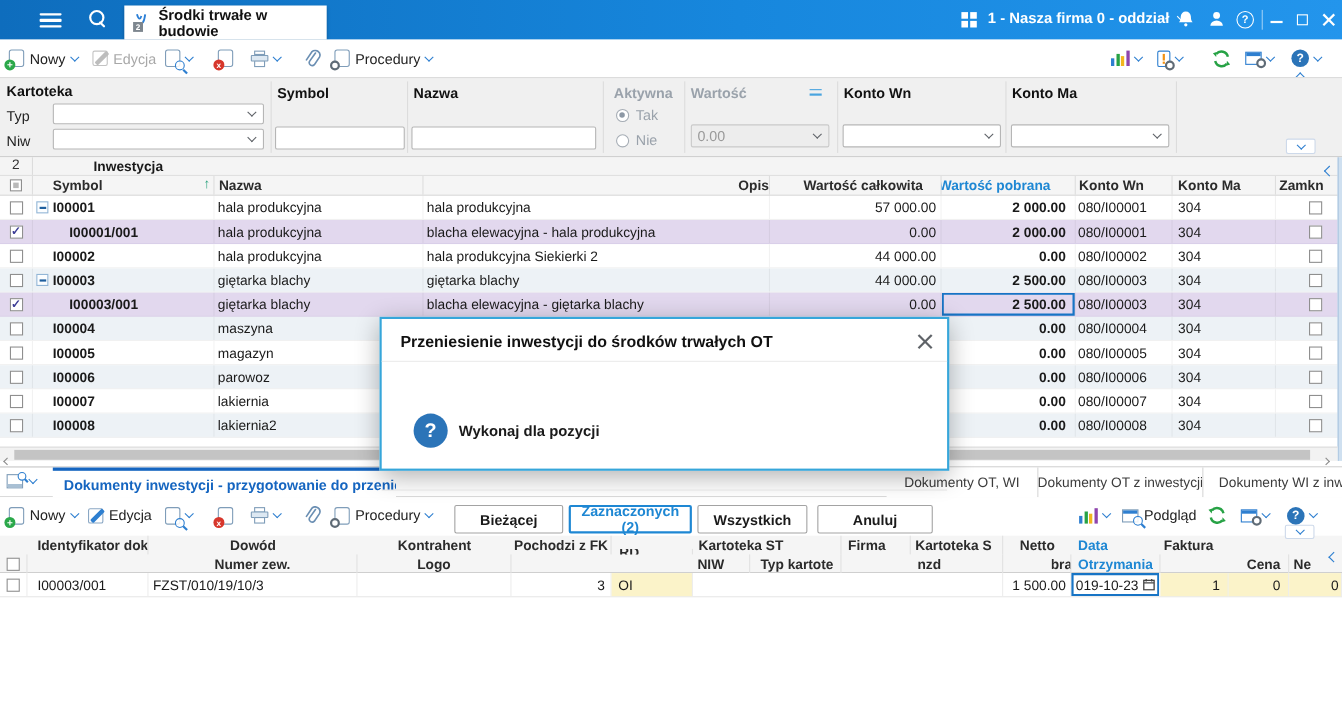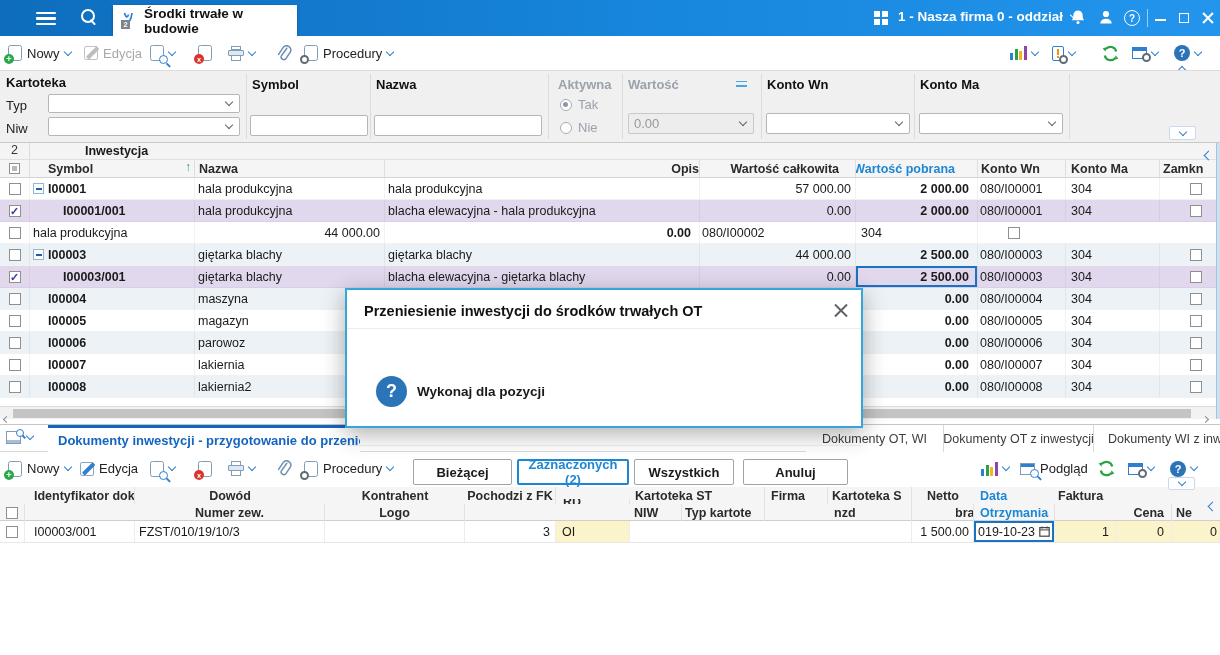--- a/index.html
+++ b/index.html
@@ -158,21 +158,21 @@
   .bh-cb { grid-column:1; grid-row:2; justify-content:center; }
   .bh-id { grid-column:2; grid-row:1; padding-left:9px; }
   .bh-dowod { grid-column:3; grid-row:1; justify-content:center; border-right:none; }
   .bh-numer { grid-column:3; grid-row:2; justify-content:center; }
   .bh-kontr { grid-column:4; grid-row:1; justify-content:center; border-right:none; }
   .bh-logo { grid-column:4; grid-row:2; justify-content:center; }
   .bh-poch { grid-column:5; grid-row:1; justify-content:center; }
   .bh-rd { grid-column:6; grid-row:1; padding-left:7px;margin-top:12px; }
   .bh-kartst { grid-column:7 / span 2; grid-row:1; padding-left:5px; }
   .bh-niw { grid-column:7; grid-row:2; padding-left:4px; }
-  .bh-typ { grid-column:8; grid-row:2; padding-left:3px; }
+  .bh-typ { grid-column:8; grid-row:2; padding-left:3px;justify-content:center; }
   .bh-firma { grid-column:9; grid-row:1; padding-left:6px; }
   .bh-karts { grid-column:10; grid-row:1; padding-left:4px; }
   .bh-nzd { grid-column:10; grid-row:2; padding-left:6px; }
   .bh-netto { grid-column:11; grid-row:1; justify-content:center; border-right:none; }
   .bh-pobr { grid-column:11; grid-row:2; justify-content:center;margin-left:44px; }
   .bh-data { grid-column:12; grid-row:1; padding-left:6px; color:#1e87d3; border-right:none; }
   .bh-otrz { grid-column:12; grid-row:2; padding-left:6px; color:#1e87d3; }
   .bh-fakt { grid-column:13 / span 3; grid-row:1; padding-left:3px; border-right:none; }
   .bh-ilosc { grid-column:13; grid-row:2; justify-content:flex-end; padding-right:7px;margin-top:36px; }
   .bh-cena { grid-column:14; grid-row:2; justify-content:flex-end; padding-right:7px; }
@@ -458,21 +458,25 @@
         <div class="mc c-wn">080/I00001</div>
         <div class="mc c-ma">304</div>
         <div class="mc c-zam">
           <span class="cb"></span>
         </div>
       </div>
       <div class="mrow">
         <div class="mc c-cb">
           <span class="cb"></span>
         </div>
+        <div class="mc c-sym">
+          <span class="symtx">I00002</span>
+        </div>
         <div class="mc c-naz">hala produkcyjna</div>
+        <div class="mc c-opis">hala produkcyjna Siekierki 2</div>
         <div class="mc c-tot">44 000.00</div>
         <div class="mc c-pob">0.00</div>
         <div class="mc c-wn">080/I00002</div>
         <div class="mc c-ma">304</div>
         <div class="mc c-zam">
           <span class="cb"></span>
         </div>
       </div>
       <div class="mrow shaded">
         <div class="mc c-cb">

